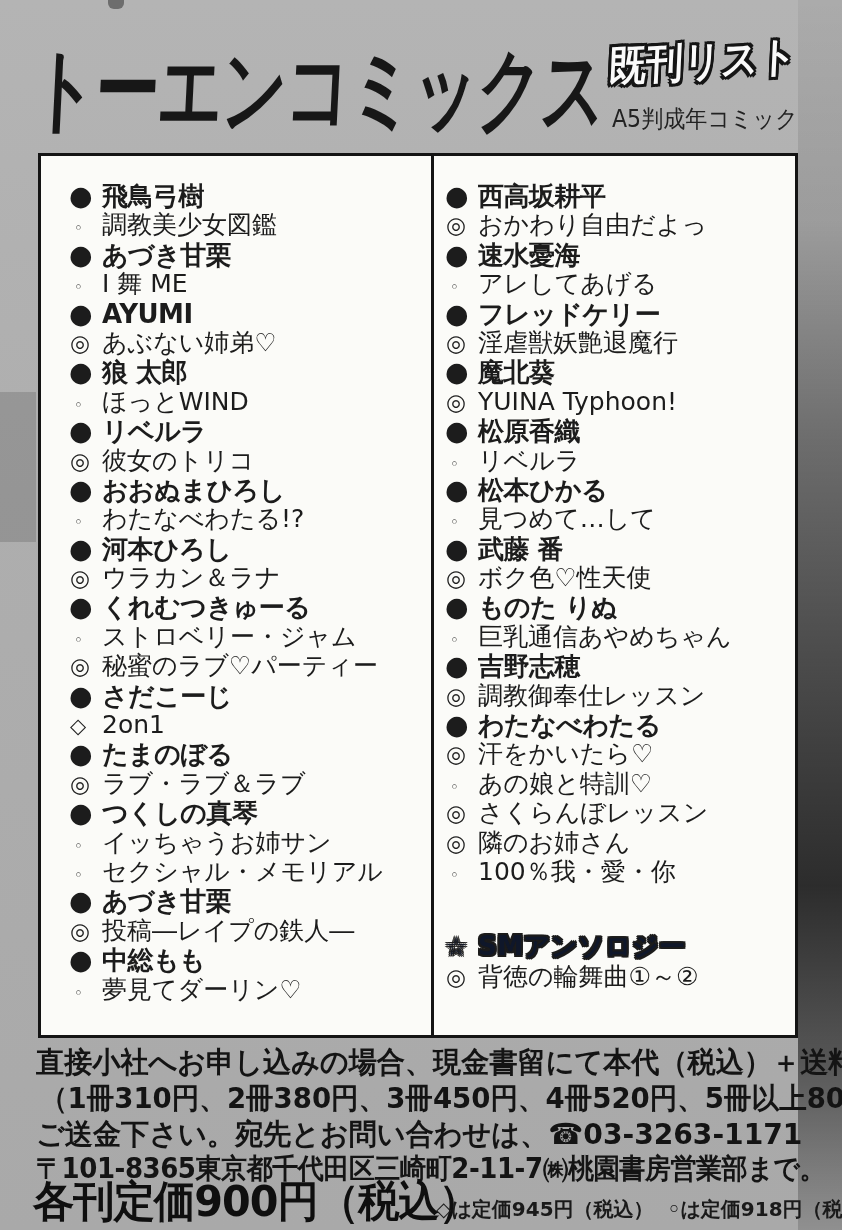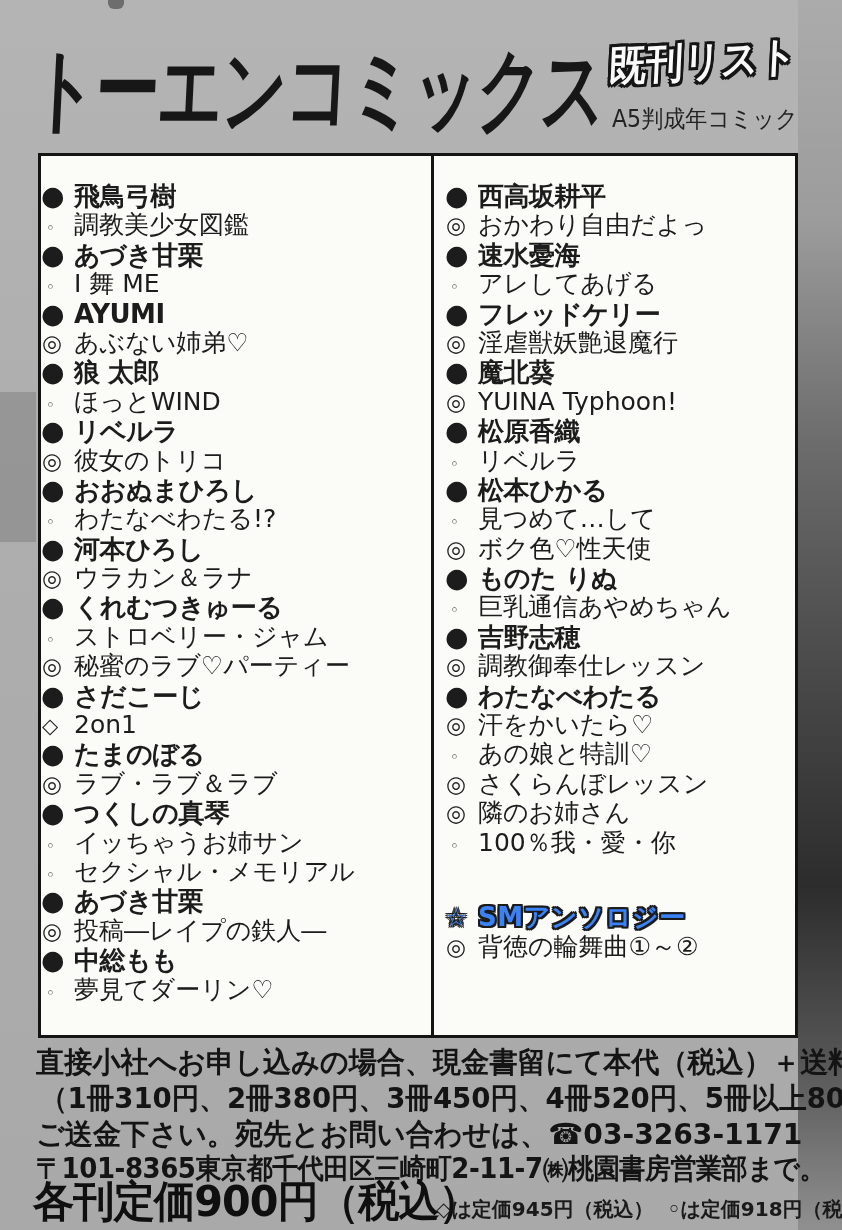--- a/index.html
+++ b/index.html
@@ -45,32 +45,32 @@
     position:absolute; left:612px; top:103px;
     font-size:24px; color:#222; white-space:nowrap;
     transform:scaleX(0.92); transform-origin:left top;
   }
   
   .list-box {
     position:absolute; left:38px; top:153px; width:760px; height:885px;
     background:#fbfbf8; border:3px solid #141414; display:flex;
   }
   .col { padding-top:25px; }
-  .col-left  { width:390px; }
+  .col-left  { width:390px; padding-left:28px; }
   .col-right { flex:1; border-left:3px solid #141414; padding-left:11px; }
   .line { height:29.4px; line-height:29.4px; font-size:25px; color:#1c1c1c; white-space:nowrap; }
   .line.author { font-weight:bold; font-size:26px; letter-spacing:-0.5px; }
   .marker { display:inline-block; width:33px; text-align:left; }
   .mk-author  { font-size:27px; }
   .mk-circle  { font-size:15px; padding-left:5px; }
   .mk-double  { font-size:23px; padding-left:1px; }
   .mk-diamond { font-size:21px; padding-left:1px; }
   .anthology { margin-top:46px; }
   .anthology .outlined {
-    font-weight:bold; color:#3b82f6; letter-spacing:0.5px;
+    font-weight:bold; color:#0f172a; letter-spacing:0.5px;
     text-shadow:-2px -2px 0 #1b1b1b, 2px -2px 0 #1b1b1b, -2px 2px 0 #1b1b1b,
                  2px 2px 0 #1b1b1b, -2px 0 0 #1b1b1b, 2px 0 0 #1b1b1b,
                  0 -2px 0 #1b1b1b, 0 2px 0 #1b1b1b;
   }
   .mk-star { font-size:25px; padding-left:0; }
   
   .fline { position:absolute; font-weight:bold; color:#141414; white-space:nowrap; }
   .f1 { left:36px; top:1043px; font-size:29px; transform:scaleX(0.97); transform-origin:left top; }
   .f2 { left:40px; top:1079px; font-size:29px; transform:scaleX(0.95); transform-origin:left top; }
   .f3 { left:36px; top:1115px; font-size:29px; transform:scaleX(0.97); transform-origin:left top; }
@@ -135,20 +135,21 @@
         <div class="line author"><span class="marker mk-author">●</span><span>速水憂海</span></div>
         <div class="line"><span class="marker mk-circle">◦</span><span>アレしてあげる</span></div>
         <div class="line author"><span class="marker mk-author">●</span><span>フレッドケリー</span></div>
         <div class="line"><span class="marker mk-double">◎</span><span>淫虐獣妖艶退魔行</span></div>
         <div class="line author"><span class="marker mk-author">●</span><span>魔北葵</span></div>
         <div class="line"><span class="marker mk-double">◎</span><span>YUINA Typhoon!</span></div>
         <div class="line author"><span class="marker mk-author">●</span><span>松原香織</span></div>
         <div class="line"><span class="marker mk-circle">◦</span><span>リベルラ</span></div>
         <div class="line author"><span class="marker mk-author">●</span><span>松本ひかる</span></div>
         <div class="line"><span class="marker mk-circle">◦</span><span>見つめて…して</span></div>
+        <div class="line author"><span class="marker mk-author">●</span><span>武藤 番</span></div>
         <div class="line"><span class="marker mk-double">◎</span><span>ボク色♡性天使</span></div>
         <div class="line author"><span class="marker mk-author">●</span><span>ものた りぬ</span></div>
         <div class="line"><span class="marker mk-circle">◦</span><span>巨乳通信あやめちゃん</span></div>
         <div class="line author"><span class="marker mk-author">●</span><span>吉野志穂</span></div>
         <div class="line"><span class="marker mk-double">◎</span><span>調教御奉仕レッスン</span></div>
         <div class="line author"><span class="marker mk-author">●</span><span>わたなべわたる</span></div>
         <div class="line"><span class="marker mk-double">◎</span><span>汗をかいたら♡</span></div>
         <div class="line"><span class="marker mk-circle">◦</span><span>あの娘と特訓♡</span></div>
         <div class="line"><span class="marker mk-double">◎</span><span>さくらんぼレッスン</span></div>
         <div class="line"><span class="marker mk-double">◎</span><span>隣のお姉さん</span></div>

